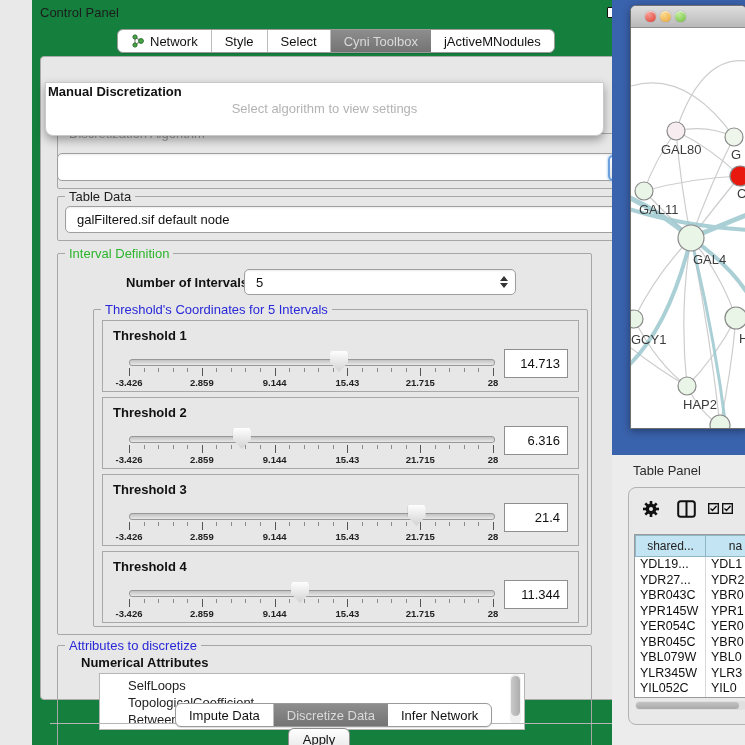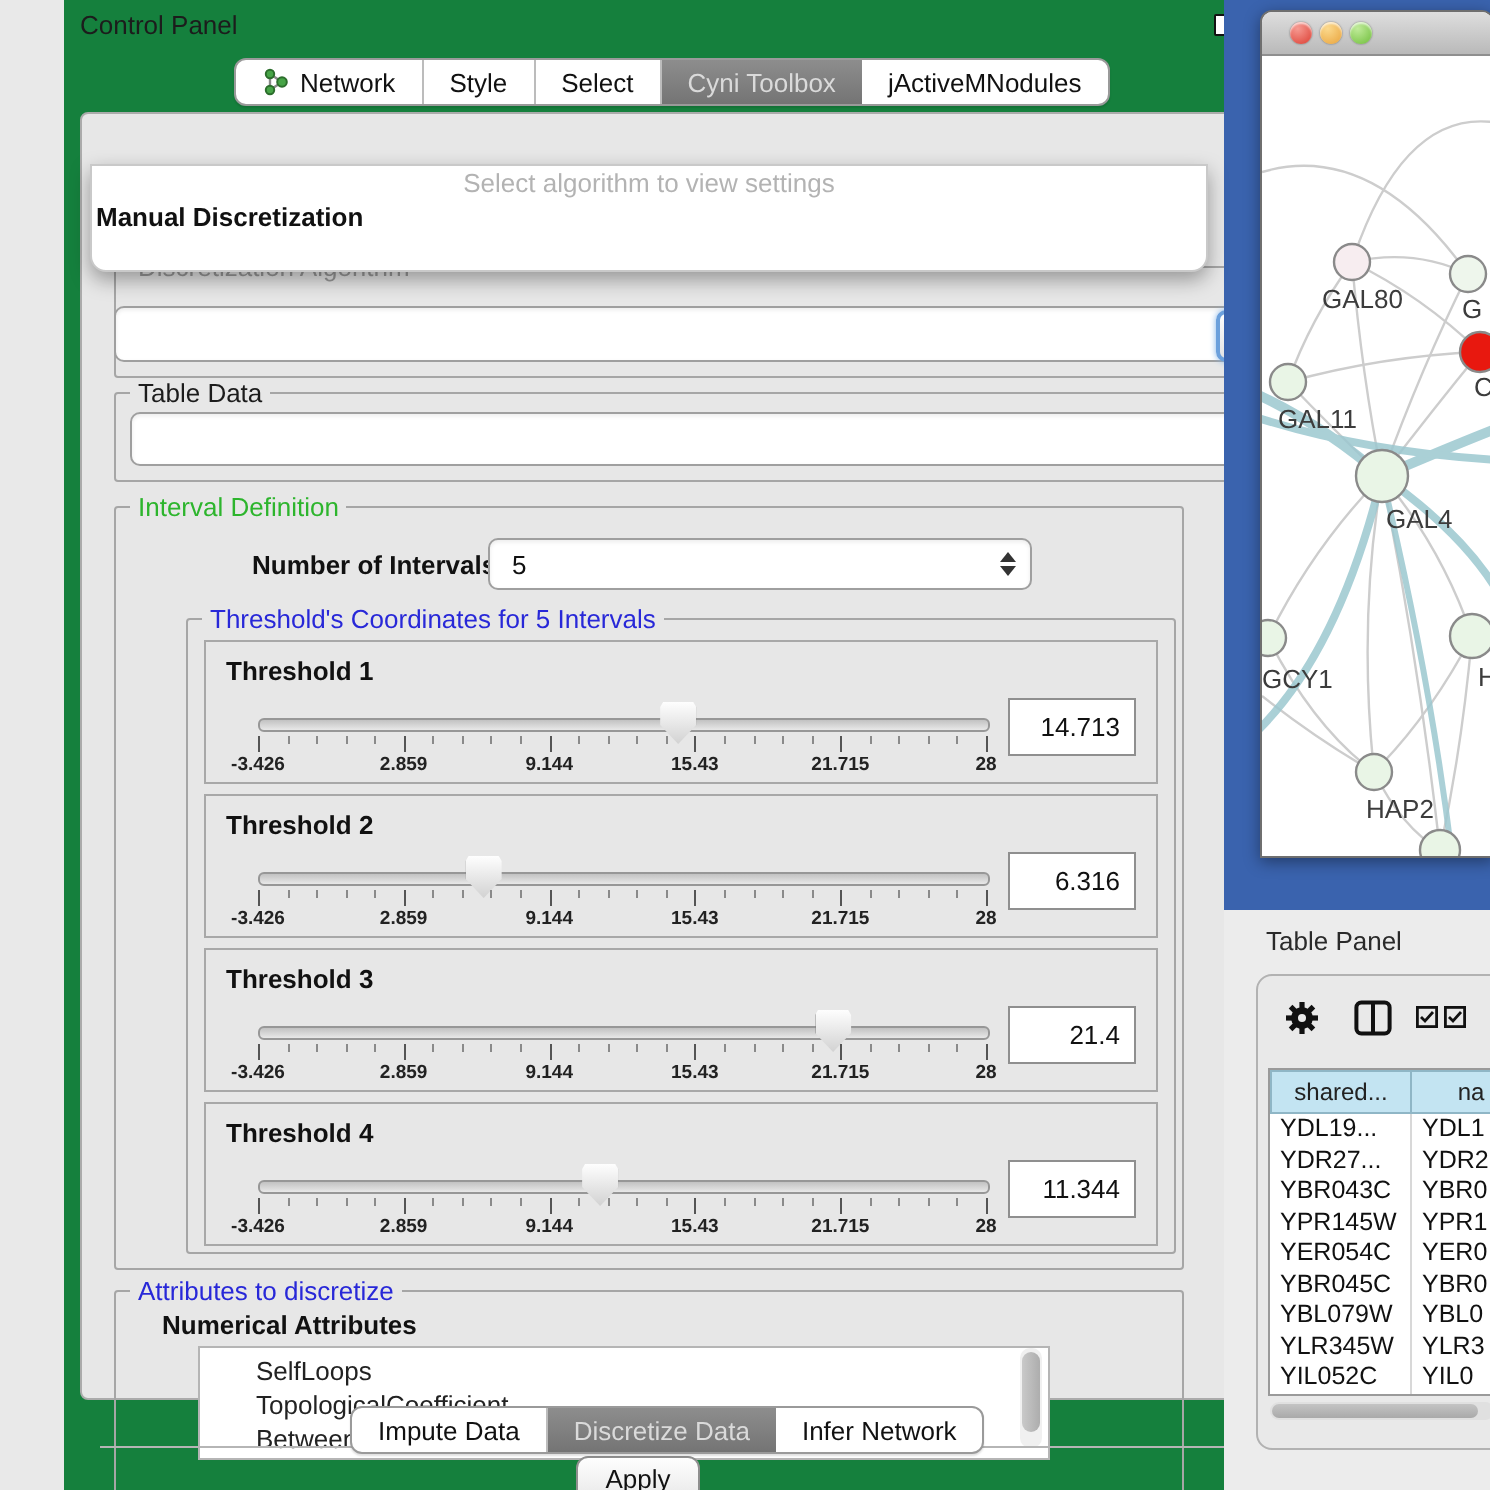--- a/index.html
+++ b/index.html
@@ -165,20 +165,21 @@
     <div id="algo-combo" class="combo"></div>
     <div id="algo-spinner" class="abs">
       <div class="up"></div>
       <div class="dn"></div>
     </div>
 
     <div id="fs-tabledata" class="fieldset">
       <span class="legend">Table Data</span>
     </div>
     <div id="tabledata-combo" class="combo">
+      <span>galFiltered.sif default node</span>
       <span class="spin">
           <div class="up"></div>
           <div class="dn"></div>
         </span>
     </div>
 
     <div id="fs-interval" class="fieldset">
       <span class="legend">Interval Definition</span>
     </div>
     <div id="noi-label" class="abs">Number of Intervals</div>
@@ -382,22 +383,22 @@
 
     <div id="main-scrollbar" class="abs">
       <div id="main-scroll-thumb" class="abs"></div>
     </div>
 
     <div id="bottom-divider" class="abs"></div>
     <div id="apply-button" class="abs">Apply</div>
   </div>
 
   <div id="algo-popup" class="abs">
+      <div class="popup-item bold">Manual Discretization</div>
       <div class="popup-item placeholder">Select algorithm to view settings</div>
-      <div class="popup-item bold">Manual Discretization</div>
     </div>
 
   <div class="segctl" id="bottom-tabs" style="left:143px;top:703px;">
       <div class="seg">
         <span>Impute Data</span>
       </div>
       <div class="seg sel">
         <span>Discretize Data</span>
       </div>
       <div class="seg">

